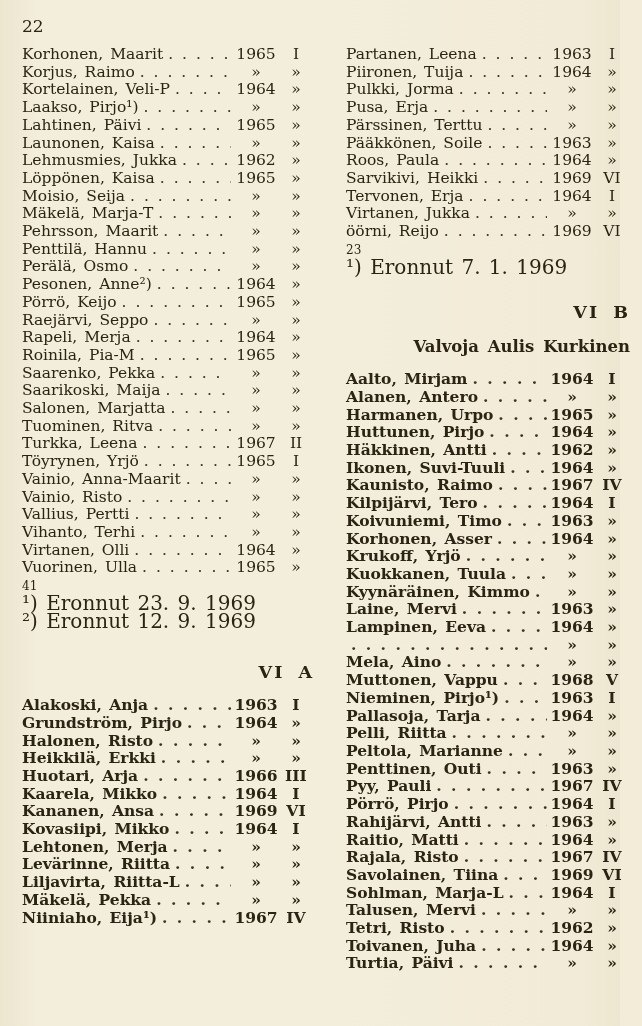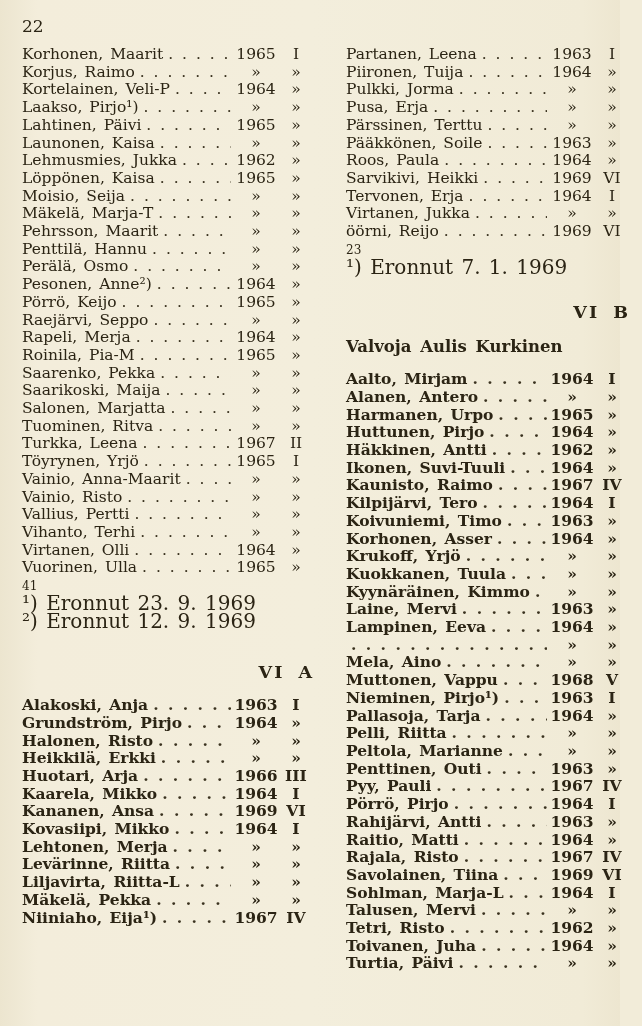--- a/index.html
+++ b/index.html
@@ -41,21 +41,21 @@
   }
   .year{flex:0 0 44px;text-align:center;}
   .grade{flex:0 0 36px;text-align:center;}
   .count-line{font-size:12px;line-height:18px;}
   .footnote{font-size:20px;line-height:17.5px;word-spacing:2px;}
   .section-heading{
     text-align:right;font-weight:bold;font-size:17.5px;line-height:20px;
     letter-spacing:2px;word-spacing:6px;
   }
   .supervisor-heading{
-    text-align:left;font-weight:bold;font-size:16.5px;line-height:19px;
+    text-align:right;font-weight:bold;font-size:16.5px;line-height:19px;
     word-spacing:3px;margin-top:15px;
   }
   .mt-heading-left{margin-top:32px;}
   .mt-heading-right{margin-top:26px;}
   .mt-roster{margin-top:14px;font-weight:bold;}
 </style>
 </head>
 <body>
 
 <div class="sheet">

